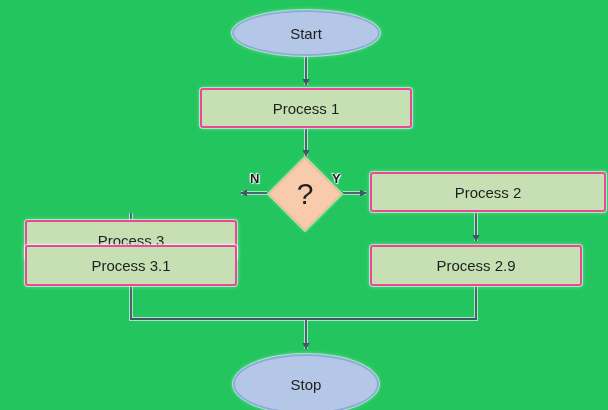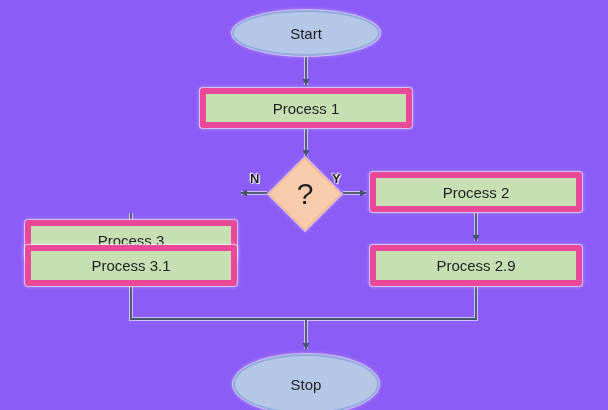--- a/index.html
+++ b/index.html
@@ -4,21 +4,21 @@
 <style>
   html, body {
     margin: 0;
     padding: 0;
     background: #000000;
   }
   #canvas {
     position: relative;
     width: 608px;
     height: 410px;
-    background: #8b5cf6;
+    background: #22c55e;
     overflow: hidden;
     font-family: "Liberation Sans", sans-serif;
   }
   #connectors {
     position: absolute;
     left: 0; top: 0;
     z-index: 1;
   }
   .node {
     position: absolute;
@@ -31,33 +31,33 @@
     box-sizing: border-box;
     box-shadow: 0 0 0 1px rgba(255,255,255,0.55), 0 0 4px 1px rgba(255,255,255,0.30);
   }
   .terminator {
     border-radius: 50%;
     background: #b4c7e7;
     border: 2px solid #8faadc;
   }
   .process {
     background: #c6e0b4;
-    border: 6px solid #ec4899;
+    border: 2px solid #ec4899;
     border-radius: 3px;
   }
   .decision {
     background: #f8cbad;
     border: 1px solid #f4b183;
     transform: rotate(45deg);
   }
   #node-start   { left: 232px; top: 10px;  width: 148px; height: 46px; }
   #node-p1      { left: 200px; top: 88px;  width: 212px; height: 40px; }
   #node-decision{ left: 279px; top: 168px; width: 52px;  height: 52px; }
   #node-p3      { left: 25px;  top: 172px; width: 212px; height: 40px; margin-top: 48px; }
-  #node-p2      { left: 370px; top: 172px; width: 212px; height: 40px; justify-content: center; }
+  #node-p2      { left: 370px; top: 172px; width: 236px; height: 40px; justify-content: center; }
   #node-p31     { left: 25px;  top: 245px; width: 212px; height: 41px; text-align: center; }
   #node-p21     { left: 370px; top: 245px; width: 212px; height: 41px; }
   #node-stop    { left: 233px; top: 354px; width: 146px; height: 60px; }
   #decision-label {
     position: absolute;
     left: 290px; top: 172px;
     width: 30px; height: 44px;
     line-height: 44px;
     text-align: center;
     font-size: 30px;

